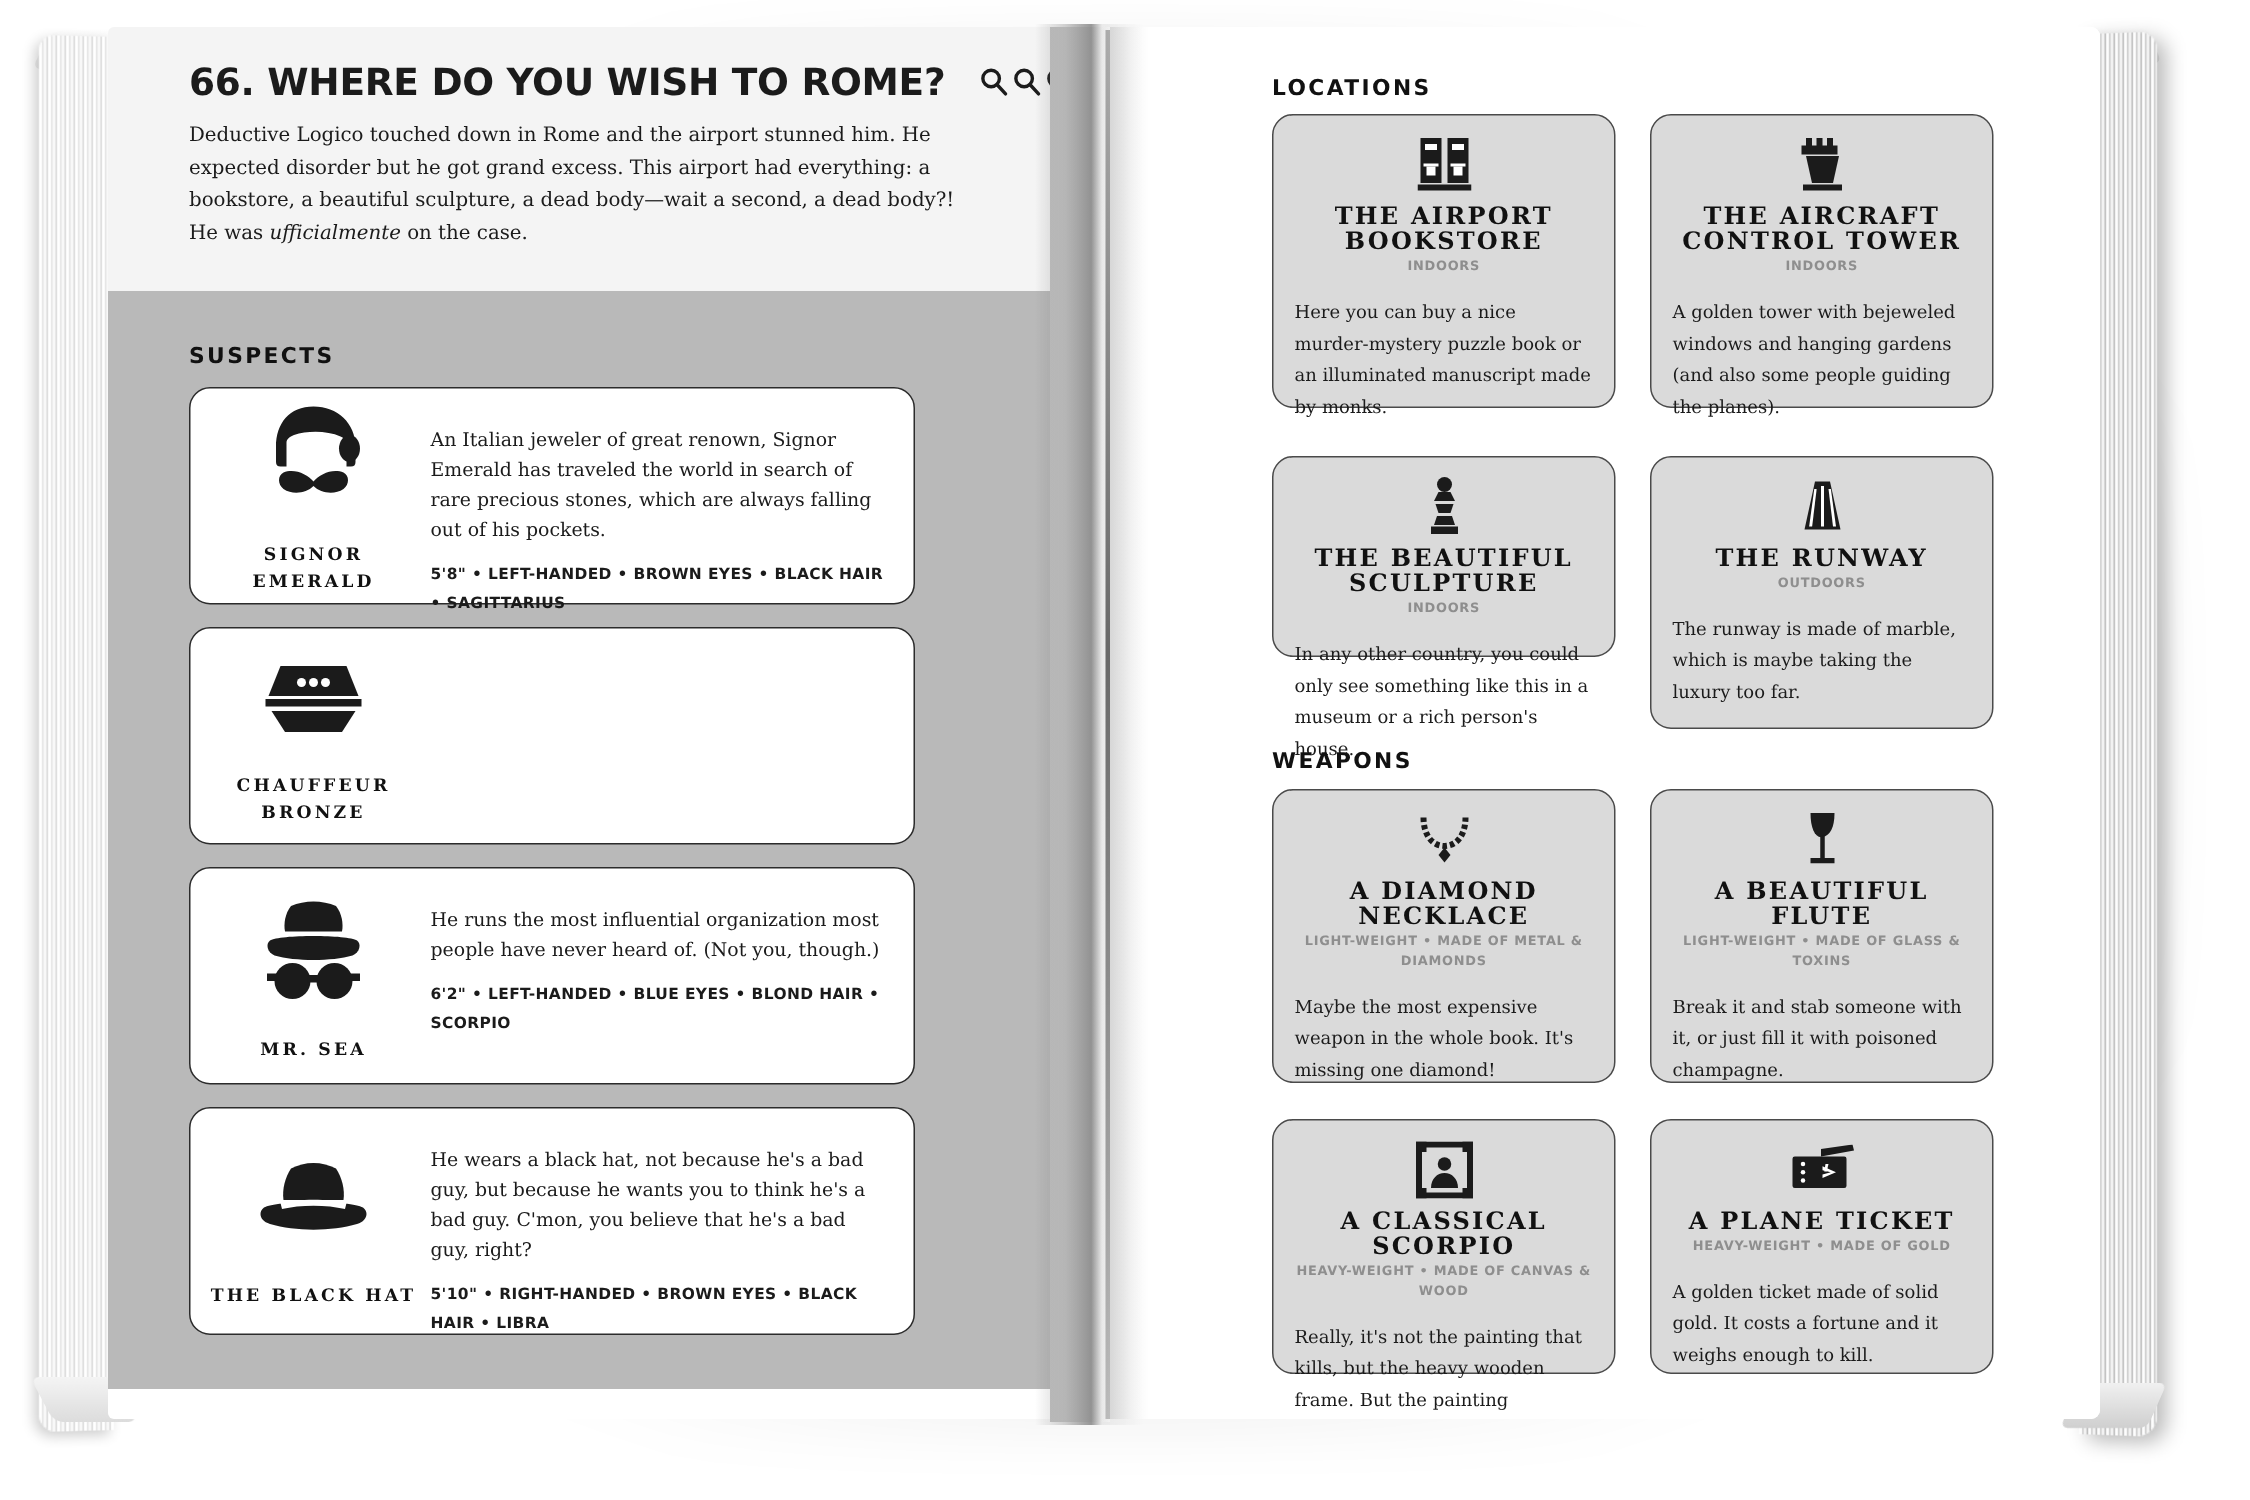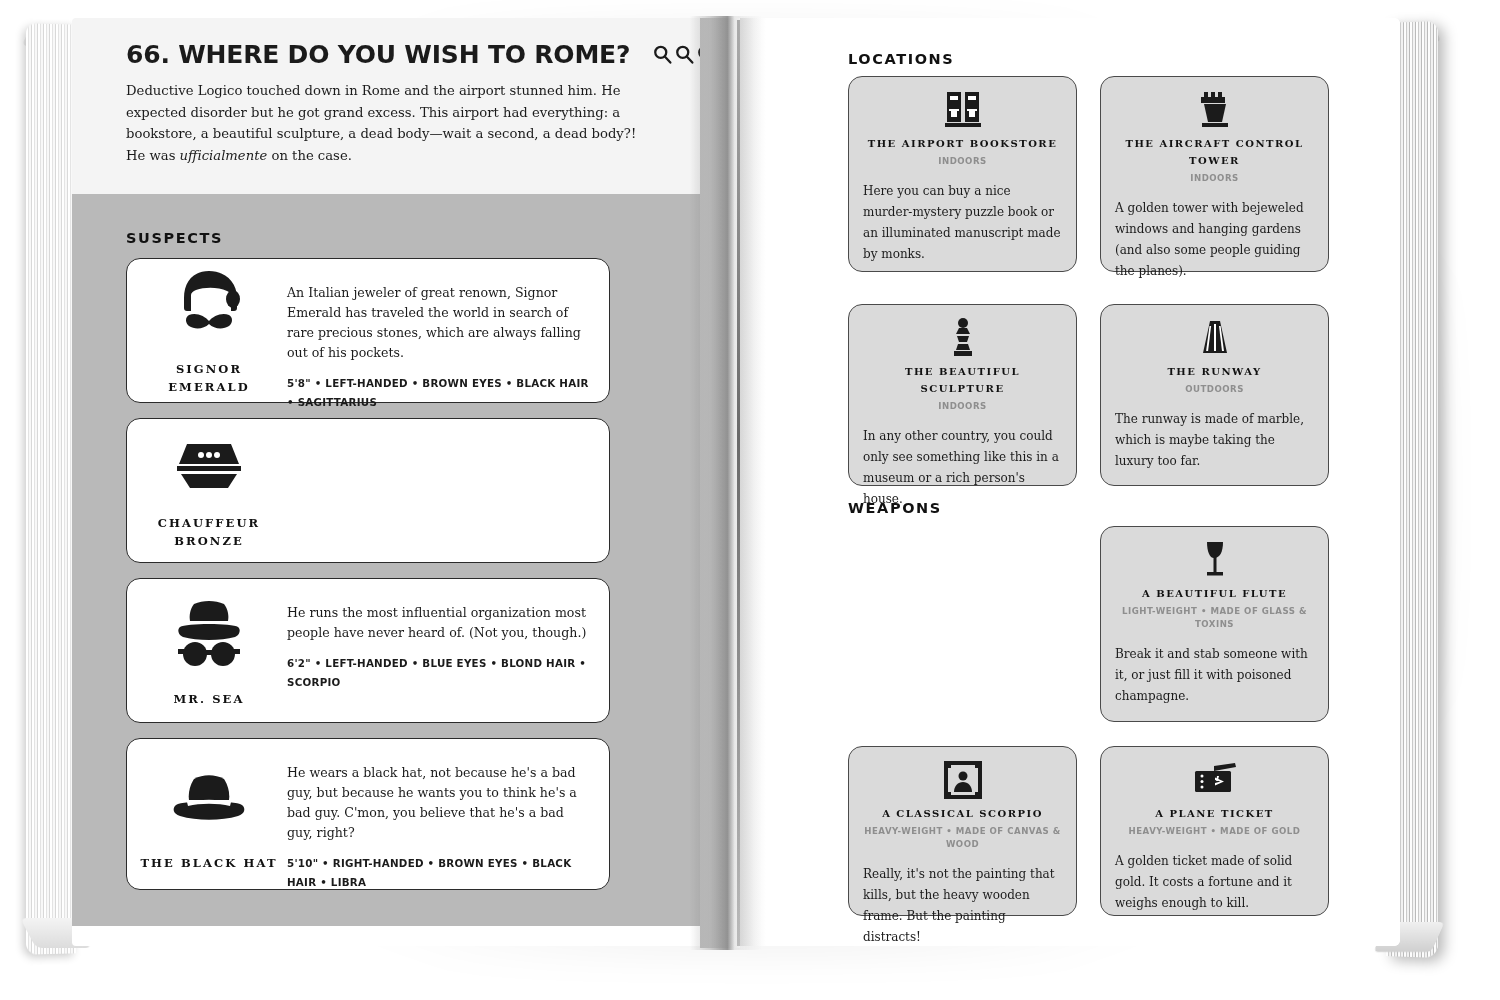--- a/index.html
+++ b/index.html
@@ -242,21 +242,21 @@
     width: 229px;
     background: #dadada;
     border: 1.6px solid #4a4a4a;
     border-radius: 14px;
     padding: 12px 14px 14px;
   }
   .g-icon { height: 42px; display: flex; align-items: center; justify-content: center; margin-bottom: 4px; }
   .g-title {
     font-family: "DejaVu Serif", serif;
     font-weight: 700;
-    font-size: 10px;
+    font-size: 16px;
     letter-spacing: 1.5px;
     color: #111111;
     text-align: center;
     line-height: 17px;
   }
   .g-sub {
     font-family: "DejaVu Sans", sans-serif;
     font-weight: 700;
     font-size: 8.6px;
     letter-spacing: 0.5px;
@@ -430,21 +430,21 @@
             <path fill="#1b1b1b" d="M4 2h4v5h3V2h4v5h3V2h4v5h3v6H1V7h3z"></path>
             <path fill="#1b1b1b" d="M4 14h22l-4 18H8z"></path>
             <rect x="2" y="33" width="26" height="4" fill="#1b1b1b"></rect>
           </svg>
         </div>
         <div class="g-title">THE AIRCRAFT CONTROL TOWER</div>
         <div class="g-sub">INDOORS</div>
         <div class="g-desc">A golden tower with bejeweled windows and hanging gardens (and also some people guiding the planes).</div>
       </div>
 
-      <div class="grid-card" style="left:96px; top:286px; height:182px;">
+      <div class="grid-card" style="left:96px; top:286px; height:134px;">
         <div class="g-icon">
           <svg width="26" height="42" viewBox="0 0 26 42">
             <circle cx="13" cy="6" r="5" fill="#1b1b1b"></circle>
             <path fill="#1b1b1b" d="M9 11h8l3 6H6z"></path>
             <path fill="#1b1b1b" d="M7 19h12l-2 6H9z"></path>
             <path fill="#1b1b1b" d="M8 27h10l2 6H6z"></path>
             <rect x="4" y="34" width="18" height="5" fill="#1b1b1b"></rect>
           </svg>
         </div>
         <div class="g-title">THE BEAUTIFUL SCULPTURE</div>
@@ -461,20 +461,31 @@
             <path fill="#ffffff" d="M23 7h1.6l3.4 25h-2z"></path>
           </svg>
         </div>
         <div class="g-title">THE RUNWAY</div>
         <div class="g-sub">OUTDOORS</div>
         <div class="g-desc">The runway is made of marble, which is maybe taking the luxury too far.</div>
       </div>
 
       <div class="rsection-label" style="left:96px; top:482px;">WEAPONS</div>
 
+      <div class="grid-card" style="left:96px; top:508px; height:196px;">
+        <div class="g-icon">
+          <svg width="38" height="38" viewBox="0 0 38 38">
+            <path d="M5 4c0 12 6 19 14 19S33 16 33 4" fill="none" stroke="#1b1b1b" stroke-width="4" stroke-dasharray="3 2"></path>
+            <path fill="#1b1b1b" d="M19 24l4 5-4 5-4-5z"></path>
+          </svg>
+        </div>
+        <div class="g-title">A DIAMOND NECKLACE</div>
+        <div class="g-sub">LIGHT-WEIGHT • MADE OF METAL &amp; DIAMONDS</div>
+        <div class="g-desc">Maybe the most expensive weapon in the whole book. It's missing one diamond!</div>
+      </div>
 
       <div class="grid-card" style="left:348px; top:508px; height:196px;">
         <div class="g-icon">
           <svg width="26" height="40" viewBox="0 0 26 40">
             <path fill="#1b1b1b" d="M5 2h16c0 10-3 15-8 16S5 12 5 2z"></path>
             <rect x="11.5" y="17" width="3" height="15" fill="#1b1b1b"></rect>
             <rect x="5" y="32" width="16" height="3.5" fill="#1b1b1b"></rect>
           </svg>
         </div>
         <div class="g-title">A BEAUTIFUL FLUTE</div>

